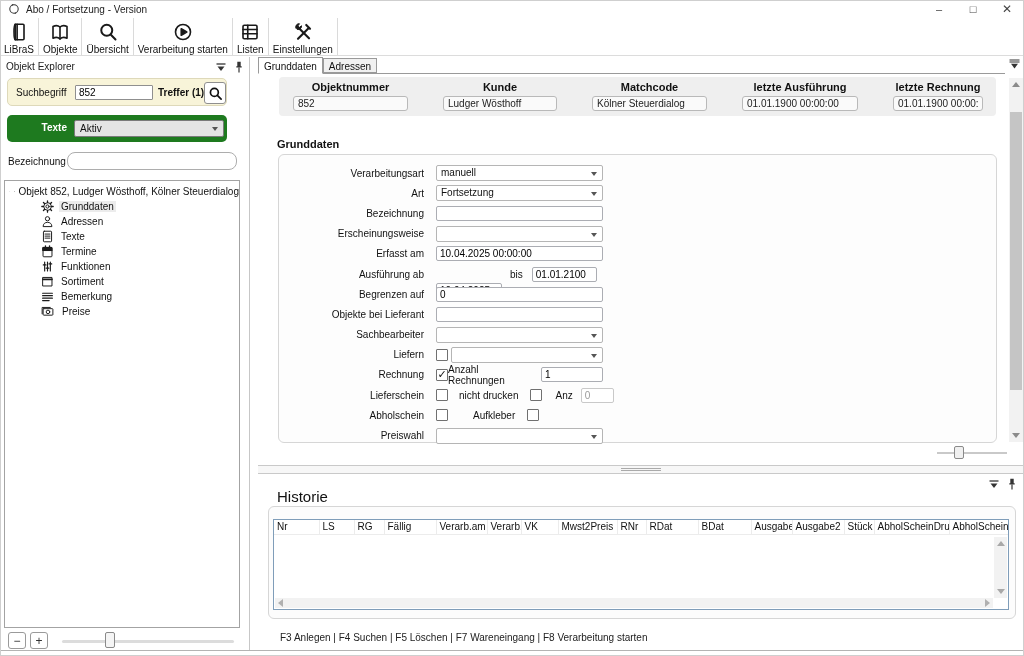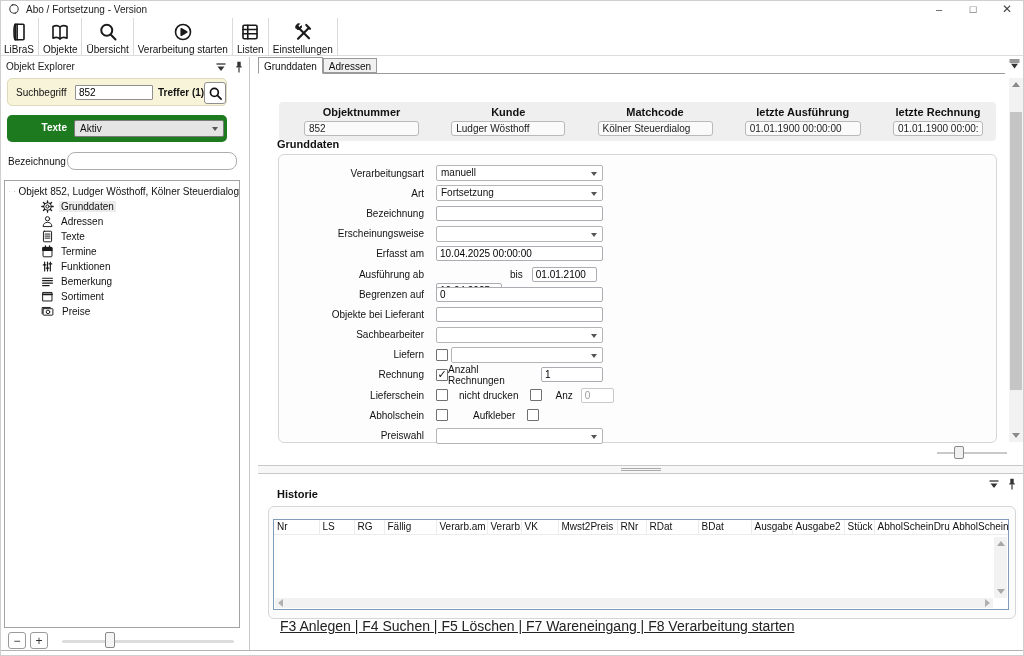--- a/index.html
+++ b/index.html
@@ -56,21 +56,21 @@
   .zthumb { position:absolute; left:105px; top:1px; width:10px; height:16px; background:#f5f5f5; border:1px solid #8a8a8a; border-radius:2px; }
 
   
   .main { position:absolute; left:258px; top:57px; width:766px; height:593px; }
   .tabs { position:absolute; left:0; top:0; width:747px; height:17px; border-bottom:1px solid #9a9a9a; display:flex; align-items:flex-end; }
   .tab { padding:1px 5px; border:1px solid #9a9a9a; background:#f1f1f1; height:15px; line-height:13px; }
   .tab.active { background:#fff; border-bottom:1px solid #fff; height:17px; line-height:15px; margin-bottom:-1px; }
   .autohide { position:absolute; right:4px; top:2px; }
 
   .upper { position:absolute; left:0; top:17px; width:766px; height:391px; background:#fff; }
-  .hdr-strip { position:absolute; left:21px; top:3px; width:717px; height:39px; background:#efefef; border-radius:4px; display:flex; justify-content:space-between; padding:4px 13px 0 25px;margin-top:25px; }
+  .hdr-strip { position:absolute; left:21px; top:3px; width:717px; height:39px; background:#efefef; border-radius:4px; display:flex; justify-content:space-between; padding:4px 13px 0 14px; }
   .hf { display:flex; flex-direction:column; align-items:center; gap:3px; }
   .hf .hlabel { font-size:11px; font-weight:bold; white-space:nowrap; }
   .hf input { height:15px; background:#fafafa; border:1px solid #b9b9b9; border-radius:3px; font-size:10px; padding:0 4px; font-family:inherit; color:#222; }
   .hf:nth-child(1) input { width:115px; } .hf:nth-child(2) input { width:114px; }
   .hf:nth-child(3) input { width:115px; } .hf:nth-child(4) input { width:116px; }
   .hf:nth-child(5) input { width:90px; }
 
   .gd-title { position:absolute; left:19px; top:64px; font-size:11px; font-weight:bold; }
   .gd-box { position:absolute; left:20px; top:80px; width:719px; height:289px; border:1px solid #d6d6d6; border-radius:6px; background:#fdfdfd; padding-top:8px; }
   .frow { display:flex; align-items:center; height:20.2px; }
@@ -93,34 +93,34 @@
 
   .zoomslider { position:absolute; left:679px; top:372px; width:70px; height:14px; }
   .zoomslider .strack { position:absolute; left:0; top:6px; width:70px; height:2px; background:#c9c9c9; }
   .zoomslider .sthumb { position:absolute; left:17px; top:0; width:10px; height:13px; background:#f0f0f0; border:1px solid #8a8a8a; border-radius:2px; }
 
   .hsplit { position:absolute; left:0; top:408px; width:766px; height:9px; background:#f7f7f7; border-top:1px solid #c9c9c9; border-bottom:1px solid #c9c9c9; }
   .grip { width:40px; height:3px; margin:2px auto 0; border-top:1px solid #aaa; border-bottom:1px solid #aaa; }
 
   .lower { position:absolute; left:0; top:417px; width:766px; height:176px; background:#fff; }
   .pane-icons { position:absolute; right:8px; top:4px; display:flex; gap:9px; align-items:center; }
-  .hist-title { position:absolute; left:19px; top:14px; font-size:11px; font-weight:bold; }
+  .hist-title { position:absolute; left:19px; top:14px; font-size:15px; font-weight:normal; }
   .hist-box { position:absolute; left:10px; top:32px; width:748px; height:113px; border:1px solid #d6d6d6; border-radius:6px; background:#fcfcfc; }
   .tablewrap { position:absolute; left:4px; top:12px; width:736px; height:91px; border:1px solid #7f9db9; background:#fff; overflow:hidden; }
   table.hist { border-collapse:collapse; table-layout:fixed; width:741px; }
   table.hist th { font-weight:normal; font-size:10px; text-align:left; padding:1px 3px; height:14px; border-right:1px solid #ececec; border-bottom:1px solid #ececec; white-space:nowrap; overflow:hidden; }
   .tv-scroll { position:absolute; right:1px; top:17px; bottom:11px; width:13px; background:#f2f2f2; }
   .tv-scroll .arr { left:2.5px; }
   .tv-scroll .arr.up { border-bottom-color:#a8a8a8; } .tv-scroll .arr.down { border-top-color:#a8a8a8; }
   .th-scroll { position:absolute; left:1px; right:15px; bottom:1px; height:10px; background:#f2f2f2; }
   .arrh { position:absolute; top:1px; width:0; height:0; }
   .arrh.left { left:3px; border-top:4px solid transparent; border-bottom:4px solid transparent; border-right:5px solid #b0b0b0; }
   .arrh.right { right:3px; border-top:4px solid transparent; border-bottom:4px solid transparent; border-left:5px solid #b0b0b0; }
 
-  .statusbar { position:absolute; left:22px; top:144px; font-size:14px; color:#222; white-space:nowrap;text-decoration:underline; }
+  .statusbar { position:absolute; left:22px; top:158px; font-size:10px; color:#222; white-space:nowrap; }
   .bottom-edge { position:absolute; left:0; top:650px; width:1024px; height:1px; background:#b3b3b3; }
 </style>
 </head>
 <body>
 
 <div>
 
   <div class="titlebar">
     <svg class="app-ic" width="12" height="12" viewBox="0 0 16 16">
         <circle cx="8" cy="8" r="5.6" fill="none" stroke="#333" stroke-width="1.4"></circle>
@@ -268,31 +268,31 @@
         <span class="tlbl">Termine</span>
       </div>
       <div class="tree-item">
         <svg class="tree-ic" width="13" height="13" viewBox="0 0 16 16" style="stroke-width:1.4">
             <path d="M4.5 2.5v11M8 2.5v11M11.5 2.5v11"></path>
             <path d="M2.8 6h3.4M6.3 10h3.4M9.8 4.8h3.4"></path>
           </svg>
         <span class="tlbl">Funktionen</span>
       </div>
       <div class="tree-item">
-        <svg class="tree-ic" width="13" height="13" viewBox="0 0 16 16" style="stroke-width:1.5">
-            <path d="M2 4h12M2 7h12M2 10h12M2 13h8"></path>
-          </svg>
-        <span class="tlbl">Bemerkung</span>
-      </div>
-      <div class="tree-item">
         <svg class="tree-ic" width="13" height="13" viewBox="0 0 16 16">
             <rect x="2.5" y="3" width="11" height="10.5"></rect>
             <path d="M2.5 5.4h11" stroke-width="2"></path>
           </svg>
         <span class="tlbl">Sortiment</span>
+      </div>
+      <div class="tree-item">
+        <svg class="tree-ic" width="13" height="13" viewBox="0 0 16 16" style="stroke-width:1.5">
+            <path d="M2 4h12M2 7h12M2 10h12M2 13h8"></path>
+          </svg>
+        <span class="tlbl">Bemerkung</span>
       </div>
       <div class="tree-item">
         <svg class="tree-ic" width="14" height="13" viewBox="0 0 16 16">
             <rect x="2" y="4.5" width="12" height="8" rx="0.8"></rect>
             <circle cx="8" cy="8.5" r="2.2"></circle>
             <path d="M0.8 10.8V3h10"></path>
           </svg>
         <span class="tlbl">Preise</span>
       </div>
     </div>

